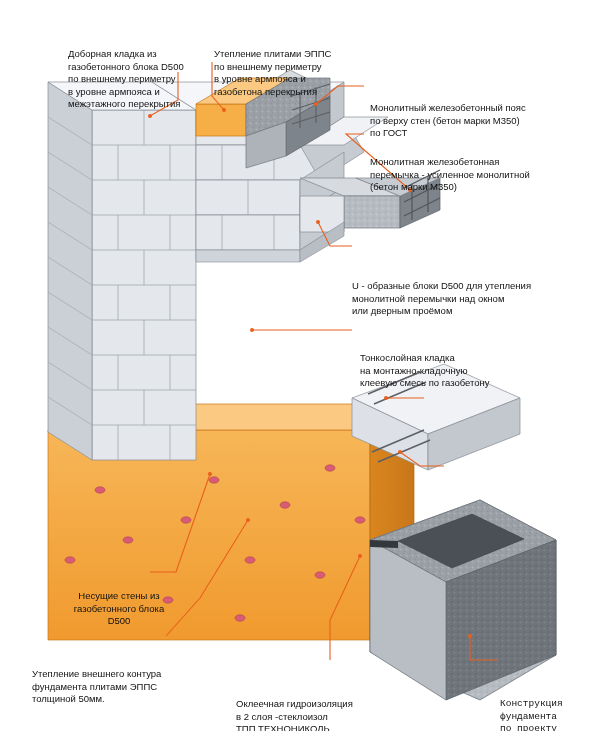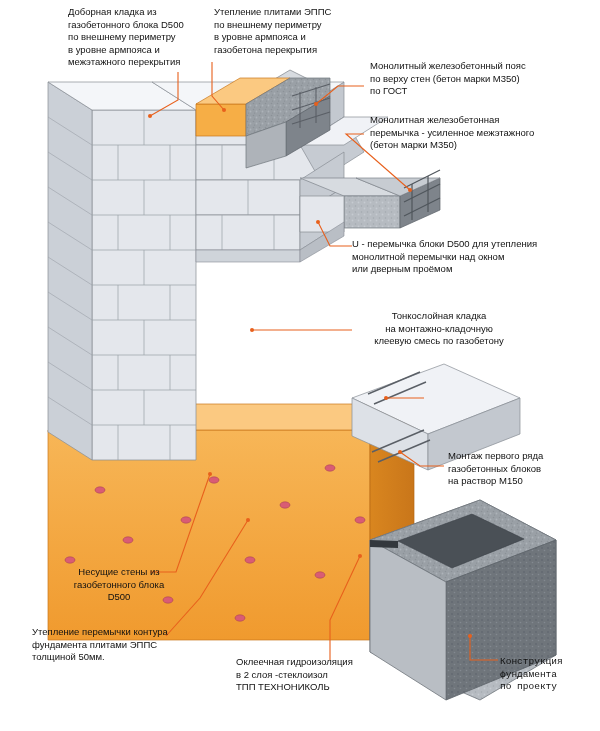--- a/index.html
+++ b/index.html
@@ -16,20 +16,21 @@
     height: 731px;
     background: #ffffff;
     overflow: hidden;
   }
   .label {
     position: absolute;
     font-size: 9.5px;
     line-height: 12.5px;
     color: #111111;
     white-space: pre-line;
+    margin-top: 42px;
   }
   .label.right { text-align: left; }
   .label.left  { text-align: left; }
 
   svg.overlay {
     position: absolute;
     left: 0; top: 0;
     width: 600px;
     height: 731px;
     pointer-events: none;
@@ -283,45 +284,42 @@
   <div class="label left" style="left:214px; top:6px; width:152px;">Утепление плитами ЭППС
 по внешнему периметру
 в уровне армпояса и
 газобетона перекрытия</div>
 
   <div class="label left" style="left:370px; top:60px; width:216px;">Монолитный железобетонный пояс
 по верху стен (бетон марки М350)
 по ГОСТ</div>
 
   <div class="label left" style="left:370px; top:114px; width:216px;">Монолитная железобетонная
-перемычка - усиленное межэтажного
+перемычка - усиленное монолитной
 (бетон марки М350)</div>
 
-  <div class="label left" style="left:352px; top:238px; width:236px;">U - перемычка блоки D500 для утепления
+  <div class="label left" style="left:352px; top:238px; width:236px;">U - образные блоки D500 для утепления
 монолитной перемычки над окном
 или дверным проёмом</div>
 
-  <div class="label left" style="left:340px; top:310px; width:198px;text-align:center;">Тонкослойная кладка
+  <div class="label left" style="left:360px; top:310px; width:198px;">Тонкослойная кладка
 на монтажно-кладочную
 клеевую смесь по газобетону</div>
 
 
-  <div class="label left" style="left:448px; top:450px; width:146px;">Монтаж первого ряда
-газобетонных блоков
-на раствор М150</div>
 
   <div class="label left" style="left:500px; top:656px; width:96px;font-family:Liberation Mono, monospace;">Конструкция
 фундамента
 по проекту</div>
 
   <div class="label left" style="left:236px; top:656px; width:160px;">Оклеечная гидроизоляция
 в 2 слоя -стеклоизол
 ТПП ТЕХНОНИКОЛЬ</div>
 
-  <div class="label left" style="left:32px; top:626px; width:186px;">Утепление перемычки контура
+  <div class="label left" style="left:32px; top:626px; width:186px;">Утепление внешнего контура
 фундамента плитами ЭППС
 толщиной 50мм.</div>
 
-  <div class="label left" style="left:56px; top:566px; width:126px; text-align:center;">Несущие стены из
+  <div class="label left" style="left:56px; top:548px; width:126px; text-align:center;">Несущие стены из
 газобетонного блока
 D500</div>
 
 </div>
 
 </body></html>

